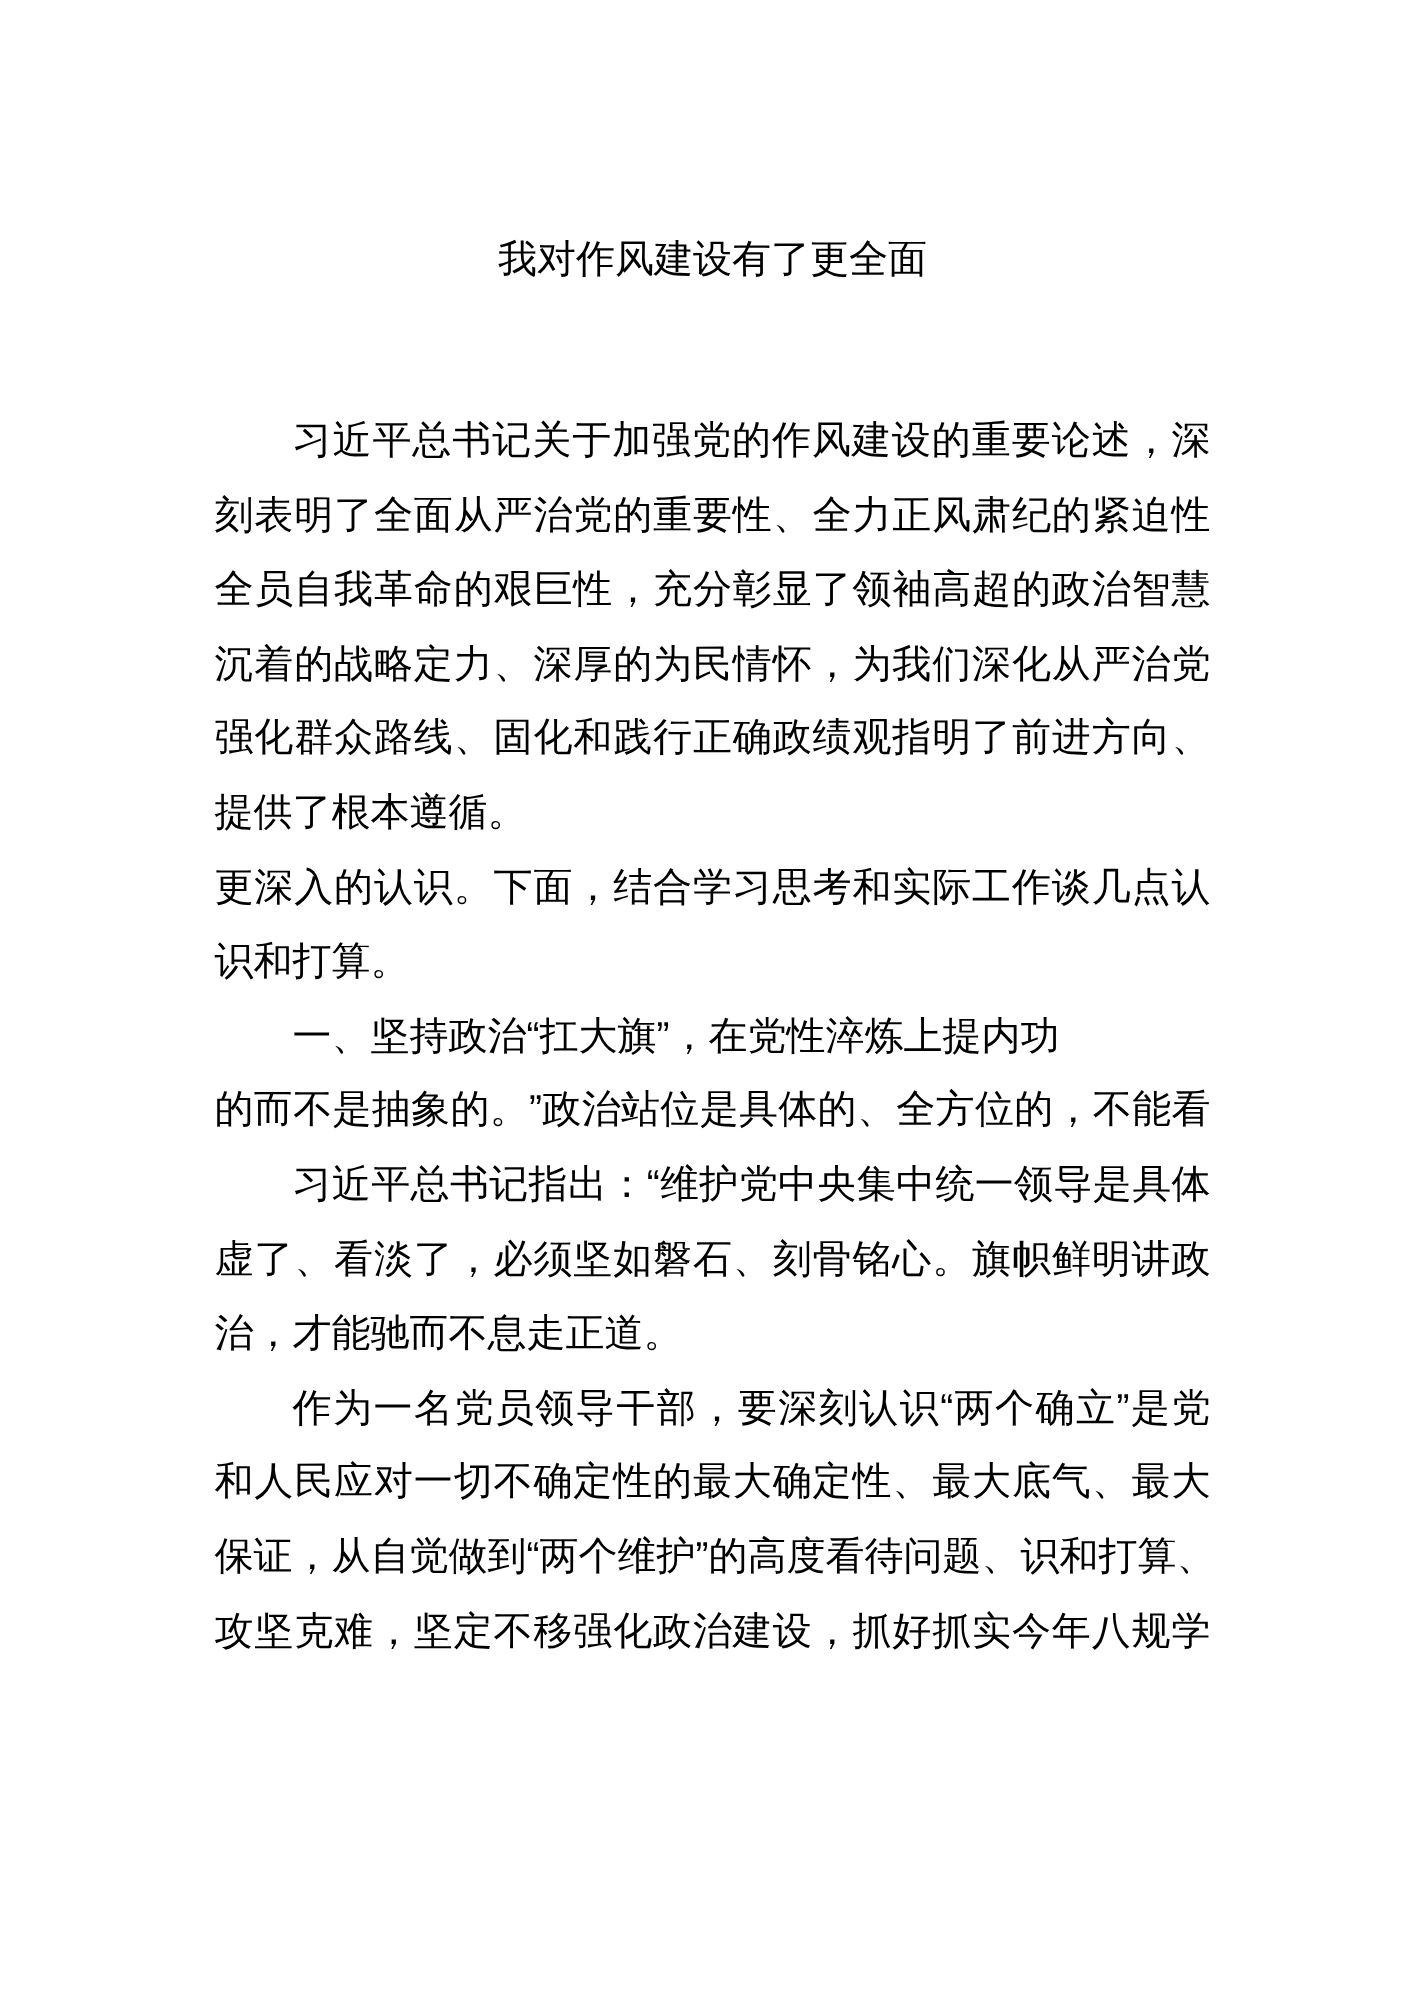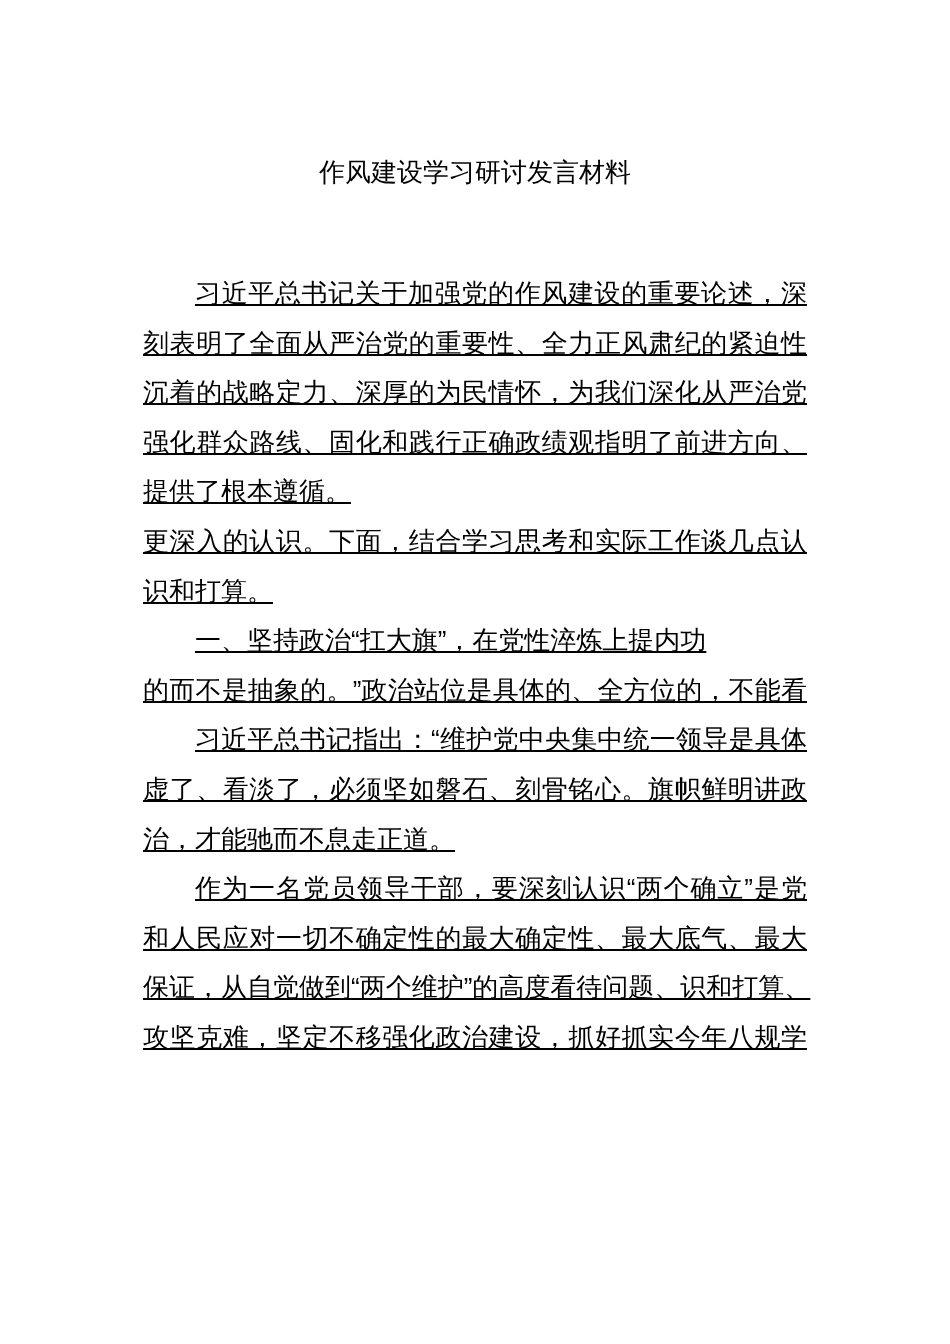--- a/index.html
+++ b/index.html
@@ -32,45 +32,45 @@
     position: absolute;
     top: 269px;
     left: 143px;
     width: 664px;
     font-size: 26px;
     line-height: 49.6px;
   }
   .para {
     margin: 0;
     padding: 0;
-    text-decoration: underline;
   }
   .line {
     text-align: justify;
     text-align-last: justify;
     text-justify: inter-character;
     white-space: nowrap;
   }
   .line.short {
     text-align: center;
     text-align-last: left;
   }
   .line.indent {
     text-indent: 2em;
   }
 </style>
 </head>
 <body>
 
 <div class="page">
-  <h1 class="doc-title">作风建设学习研讨发言材料</h1>
+  <h1 class="doc-title">我对作风建设有了更全面</h1>
   <div class="doc-body" id="doc-body">
       <div class="para">
         <div class="line indent">习近平总书记关于加强党的作风建设的重要论述，深</div>
         <div class="line">刻表明了全面从严治党的重要性、全力正风肃纪的紧迫性</div>
+        <div class="line">全员自我革命的艰巨性，充分彰显了领袖高超的政治智慧</div>
         <div class="line">沉着的战略定力、深厚的为民情怀，为我们深化从严治党</div>
         <div class="line">强化群众路线、固化和践行正确政绩观指明了前进方向、</div>
         <div class="line short">提供了根本遵循。</div>
       </div>
       <div class="para">
         <div class="line">更深入的认识。下面，结合学习思考和实际工作谈几点认</div>
         <div class="line short">识和打算。</div>
       </div>
       <div class="para">
         <div class="line indent short">一、坚持政治“扛大旗”，在党性淬炼上提内功</div>

